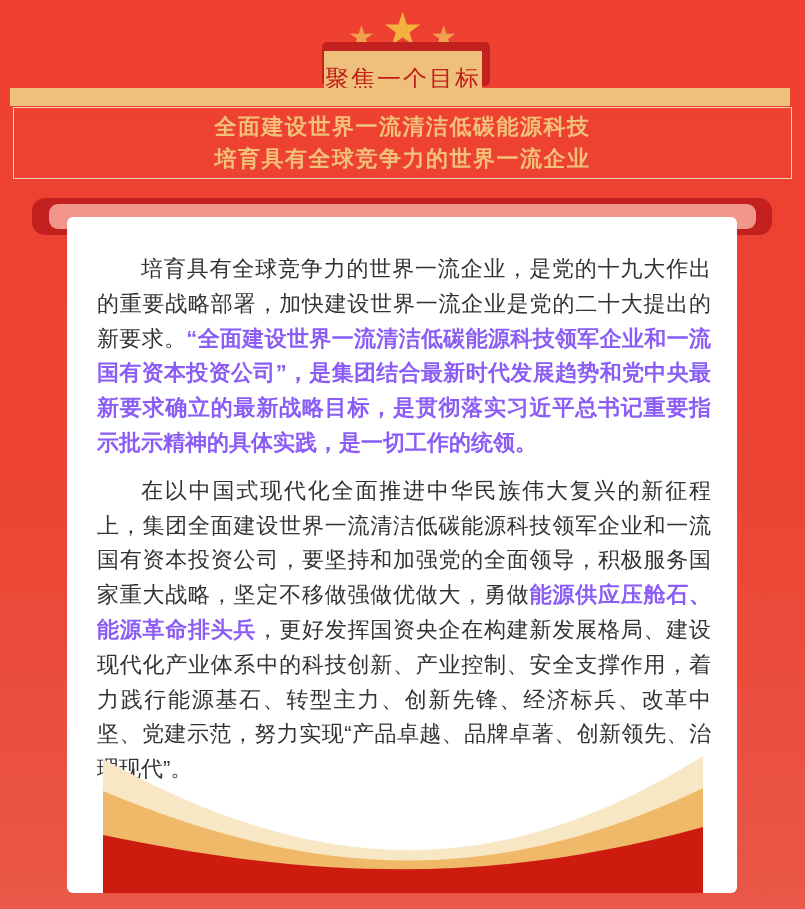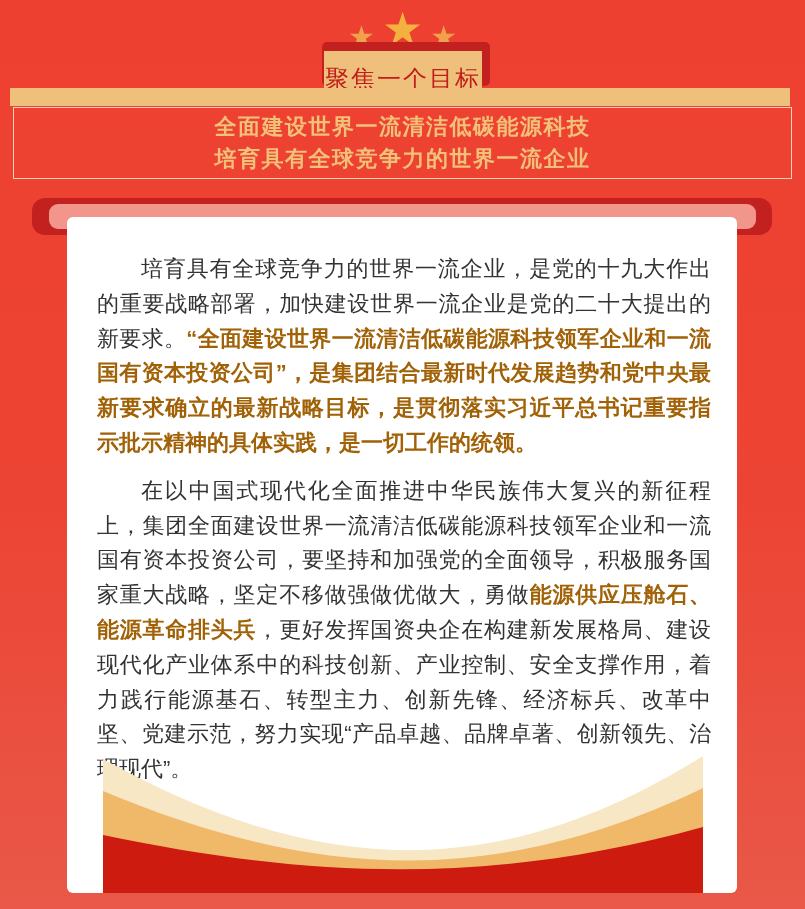--- a/index.html
+++ b/index.html
@@ -74,21 +74,21 @@
   .card{
     position:absolute;left:67px;top:217px;width:670px;height:676px;
     background:#ffffff;border-radius:6px;overflow:hidden;
   }
   .body-text{
     position:absolute;left:30px;right:26px;top:35px;
     font-size:22px;line-height:34.8px;color:var(--body-text);
     text-align:justify;
   }
   .para{text-indent:2em;margin:0 0 13px 0;}
-  .para .bold{font-weight:700;color:#a16207;}
+  .para .bold{font-weight:700;color:#8b5cf6;}
   
   .wave{
     position:absolute;left:36px;bottom:0;width:600px;height:140px;display:block;
   }
   .wave .cream{fill:var(--wave-cream);}
   .wave .goldw{fill:var(--wave-gold);}
   .wave .redw{fill:var(--wave-red);}
 </style>
 </head>
 <body>

